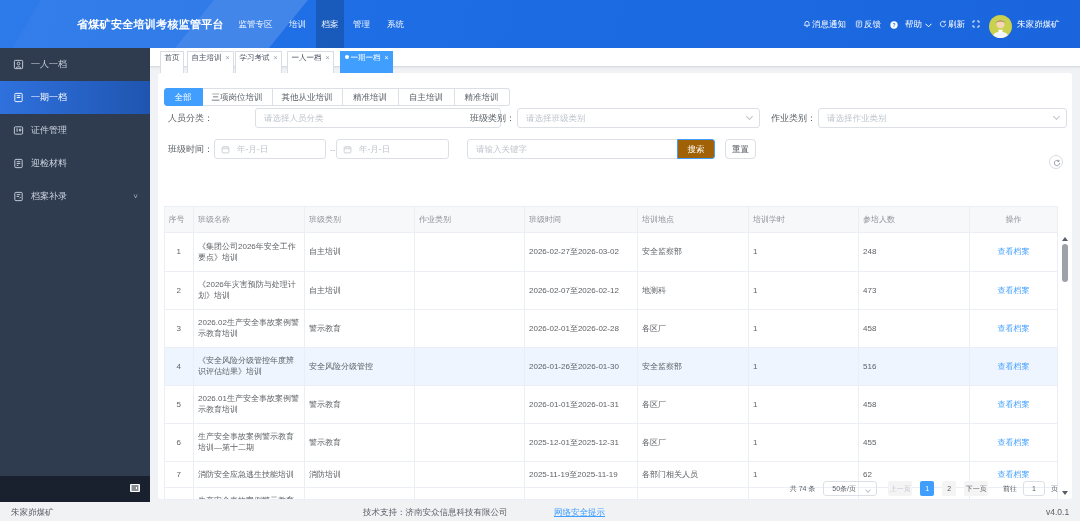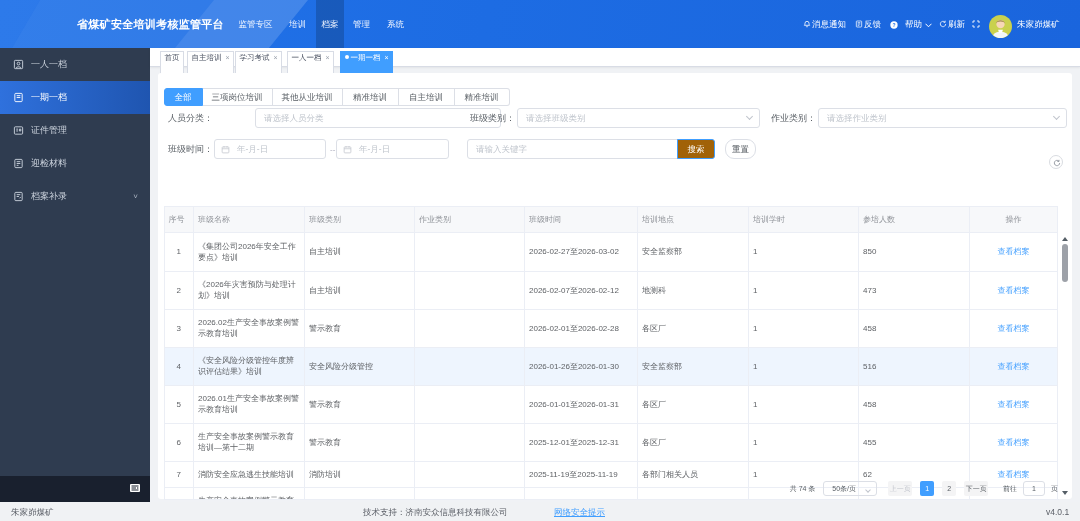--- a/index.html
+++ b/index.html
@@ -53,21 +53,21 @@
 .seg.on { background:#409eff; border-color:#409eff; color:#fff; }
 
 
 .flabel { position:absolute; font-size:9px; color:#5a6066; height:20px; line-height:20px; }
 .finput { position:absolute; height:20px; border:1px solid #dcdfe6; border-radius:3px; background:#fff;
   font-size:8.5px; color:#bfc4cc; line-height:18px; }
 .finput .ph { position:absolute; left:8px; top:0; }
 .finput .caret { position:absolute; right:7px; top:7px; width:5px; height:5px;
   border-right:1px solid #c0c4cc; border-bottom:1px solid #c0c4cc; transform:rotate(45deg) scale(1,1); transform-origin:center; margin-top:-2px; }
 .dsep { position:absolute; font-size:8px; color:#aab; }
-.btn { position:absolute; height:20px; line-height:18px; font-size:8.5px; text-align:center; border-radius:9px; }
+.btn { position:absolute; height:20px; line-height:18px; font-size:8.5px; text-align:center; border-radius:4px; }
 .btn.blue { background:#a16207; color:#fff; border:1px solid #409eff; }
 .btn.plain { background:#fff; color:#5a6066; border:1px solid #dcdfe6; }
 #rtool { position:absolute; width:14px; height:14px; border:1px solid #d9dce1; border-radius:50%; color:#8a9099; font-size:8px; line-height:13px; text-align:center; }
 
 
 #tablewrap { position:absolute; left:5.5px; top:101px; width:903px;margin-top:32px; }
 table { border-collapse:collapse; table-layout:fixed; width:894.5px; font-size:8px; }
 th:first-child, td:first-child { border-left:1px solid #ebeef5; }
 th { background:#f7f8fa; color:#909399; font-weight:normal; height:26px; text-align:left; padding:0 4px;
   border-right:1px solid #ebeef5; border-bottom:1px solid #ebeef5; border-top:1px solid #ebeef5; }
@@ -297,21 +297,21 @@
       </colgroup>
       <tbody>
         <tr style="height:38px;">
               <td class="ctr">1</td>
               <td>《集团公司2026年安全工作要点》培训</td>
               <td>自主培训</td>
               <td></td>
               <td>2026-02-27至2026-03-02</td>
               <td>安全监察部</td>
               <td>1</td>
-              <td>850</td>
+              <td>248</td>
               <td class="ctr"><a class="view">查看档案</a></td>
             </tr>
         <tr style="height:38px;">
               <td class="ctr">2</td>
               <td>《2026年灾害预防与处理计划》培训</td>
               <td>自主培训</td>
               <td></td>
               <td>2026-02-07至2026-02-12</td>
               <td>地测科</td>
               <td>1</td>

